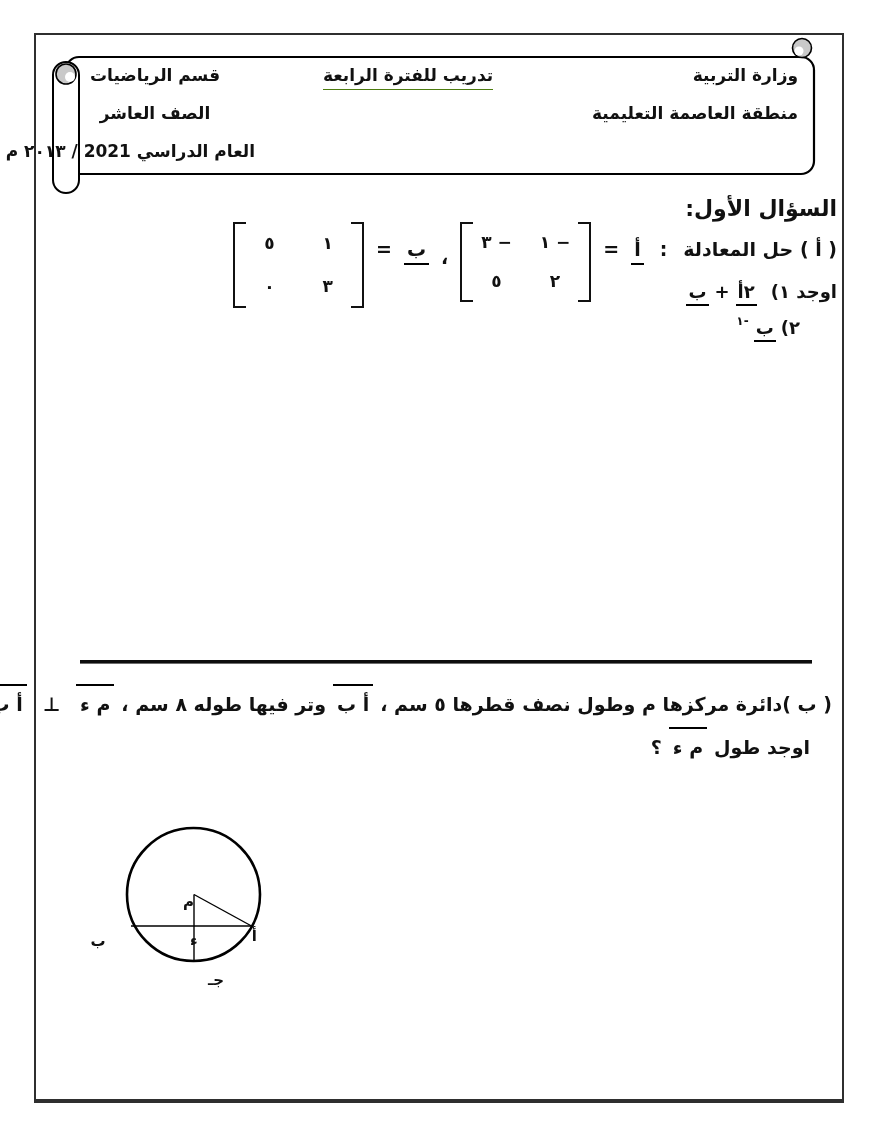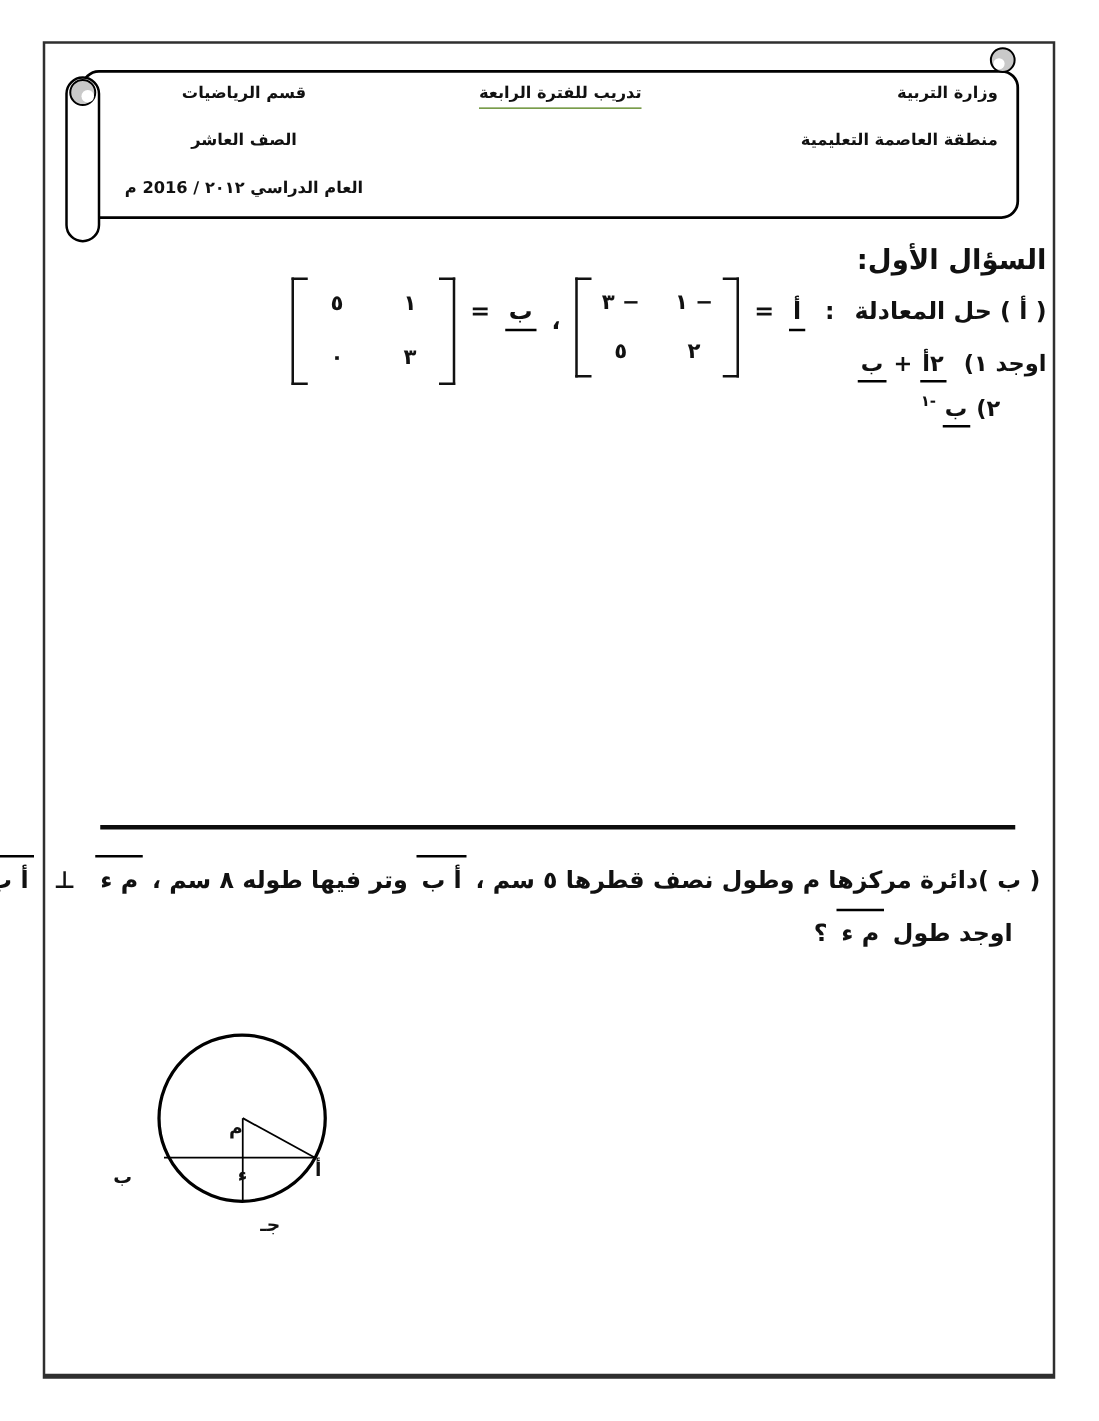--- a/index.html
+++ b/index.html
@@ -14,21 +14,21 @@
   .page-border{
     left:34px;top:33px;width:806px;height:1064px;
     border:2px solid #2f2f2f;border-bottom-width:4px;
     background:transparent;pointer-events:none;
   }
 
   
   svg.decor{left:0;top:0;z-index:1;}
 
   
-  .hdr{z-index:3;font-size:13px;line-height:38px;white-space:nowrap;margin-left:40px;}
+  .hdr{z-index:3;font-size:17px;line-height:38px;white-space:nowrap;}
   .hdr-right{right:81px;top:56px;}
   .hdr-center{left:318px;top:63px;width:180px;text-align:center;line-height:24px;}
   .hdr-center .uline{border-bottom:1px solid #4d7c0f;padding-bottom:4px;}
   .hdr-left{left:55px;top:56px;width:200px;text-align:center;}
 
   
   .q1-title{right:42px;top:196px;font-size:22px;z-index:3;}
   .eq-row{
     right:42px;top:222px;z-index:3;display:flex;direction:rtl;
     align-items:flex-start;gap:12px;font-size:19px;white-space:nowrap;
@@ -100,21 +100,21 @@
 <div class="abs hdr hdr-right">
   <div>وزارة التربية</div>
   <div>منطقة العاصمة التعليمية</div>
 </div>
 <div class="abs hdr hdr-center">
   <span class="uline">تدريب للفترة الرابعة</span>
 </div>
 <div class="abs hdr hdr-left">
   <div>قسم الرياضيات</div>
   <div>الصف العاشر</div>
-  <div>العام الدراسي  ٢٠١٢ / 2016 م</div>
+  <div>العام الدراسي  2021 / ٢٠١٣ م</div>
 </div>
 
 <div class="abs q1-title">السؤال الأول:</div>
 
 <div class="abs eq-row">
   <span class="tline">( أ ) حل المعادلة</span>
   <span class="tline colon">:</span>
   <span class="tline mname">أ</span>
   <span class="tline">=</span>
   <span class="matrix m-a" dir="ltr">

